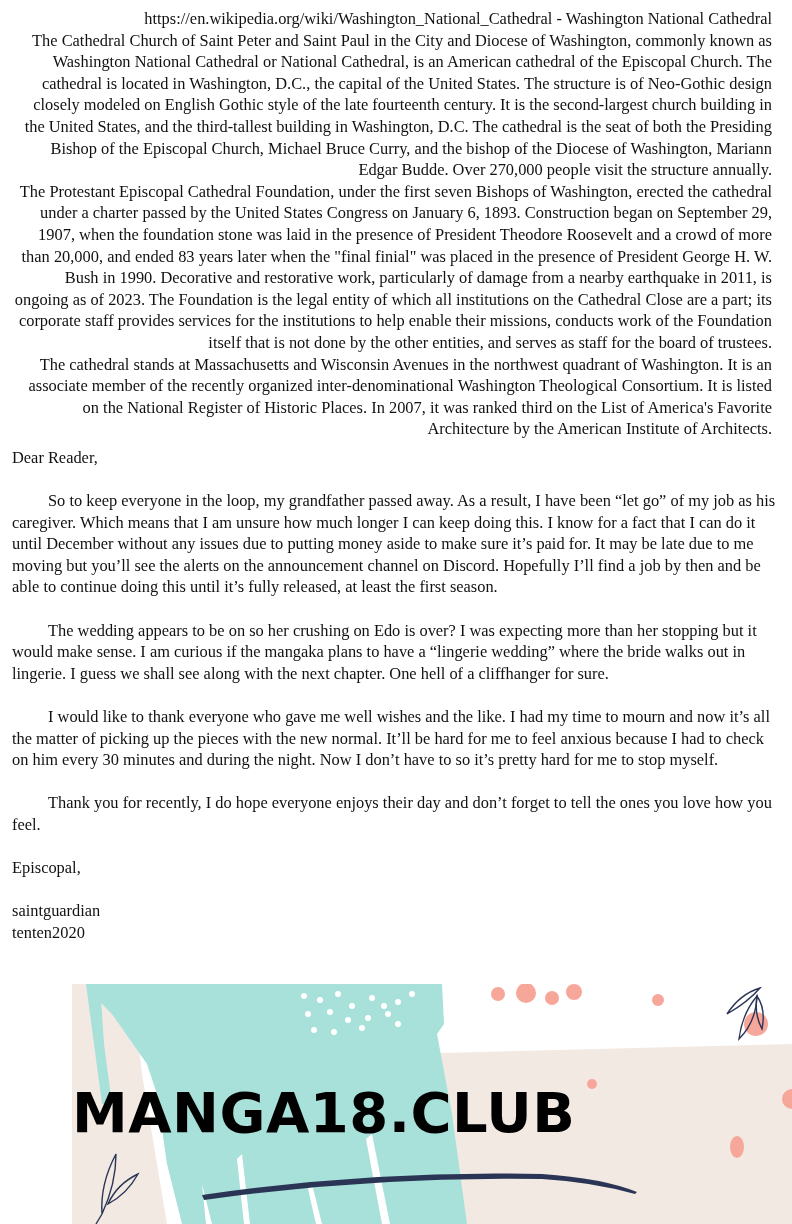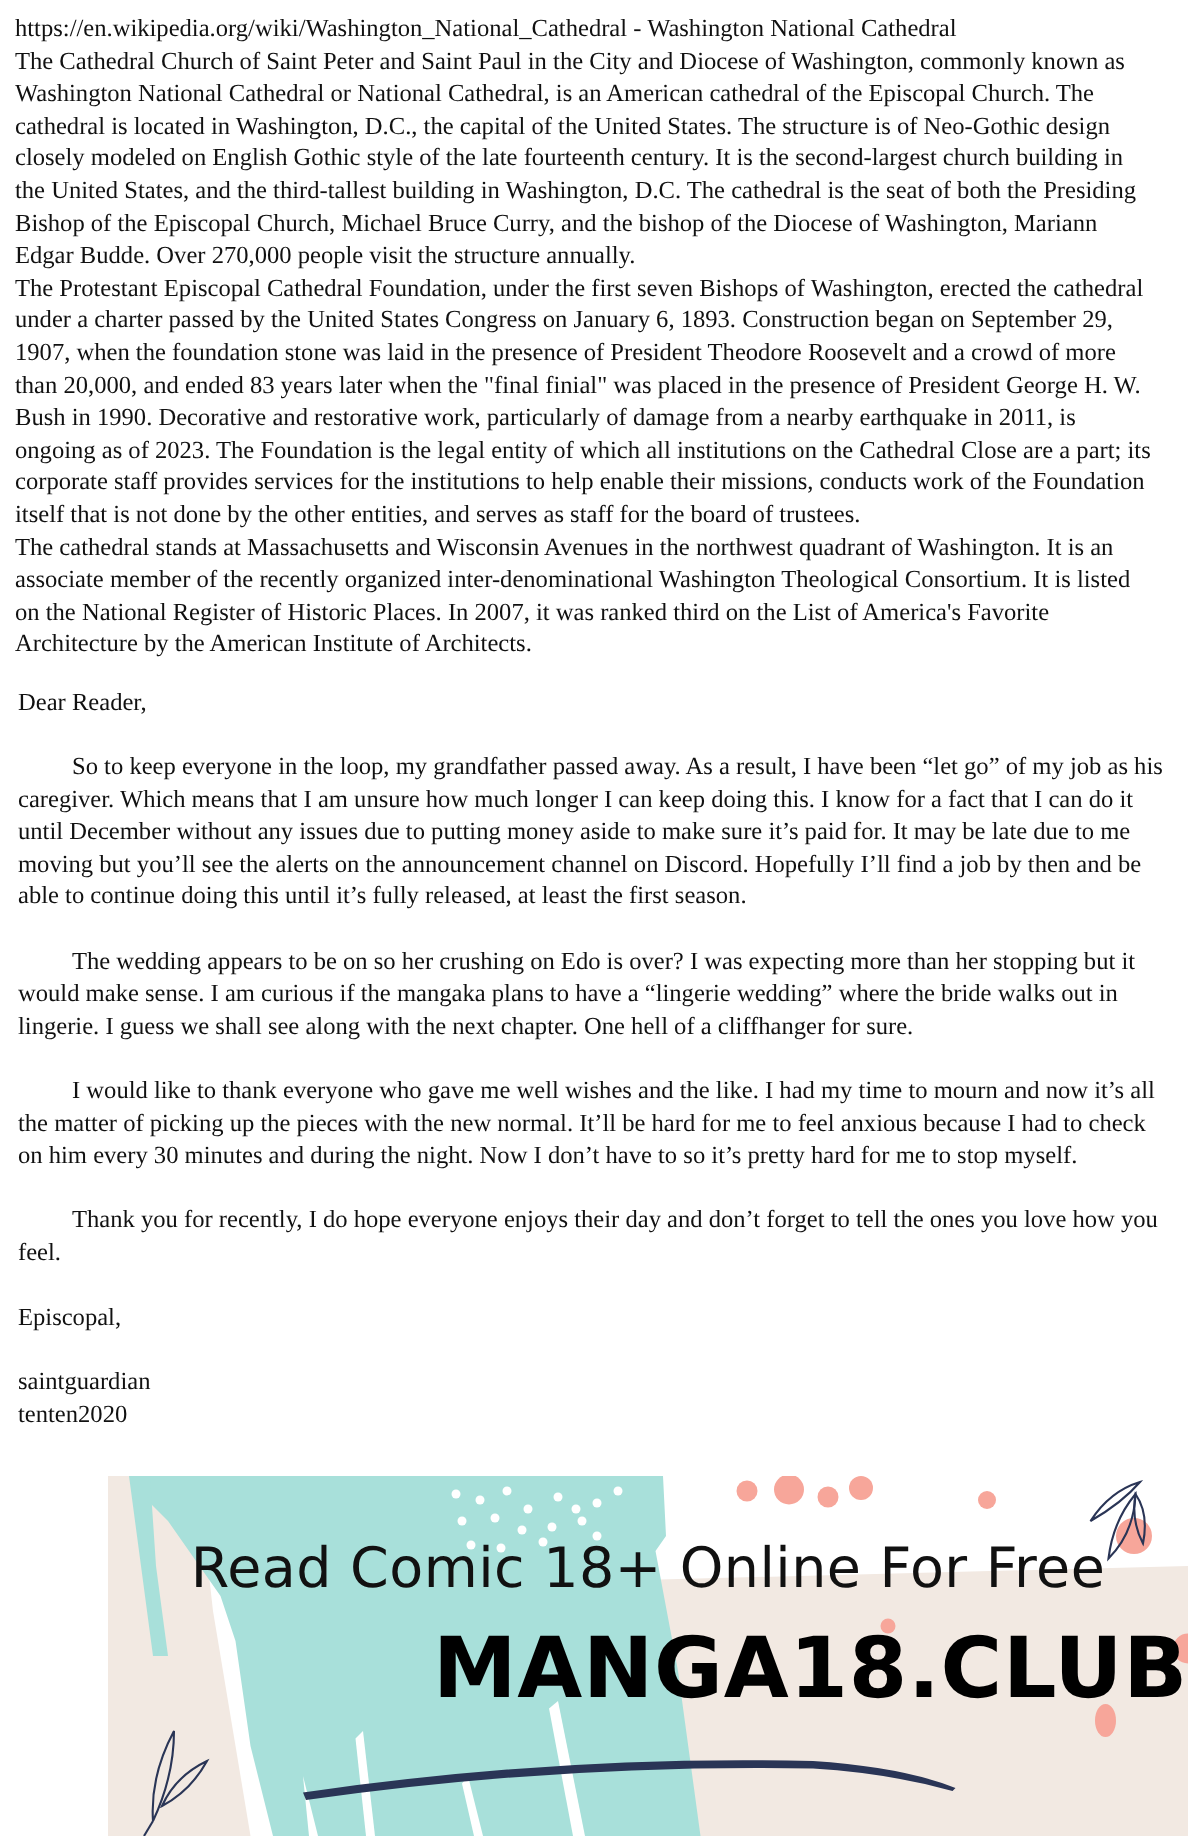--- a/index.html
+++ b/index.html
@@ -1,26 +1,26 @@
 <!DOCTYPE html>
 <html><head>
   <meta charset="utf-8">
   <style>
     html, body { margin: 0; padding: 0; background: #ffffff; }
     body { width: 792px; height: 1224px; position: relative; overflow: hidden; color: #111; }
     .doc { position: absolute; left: 0; top: 0; width: 792px; font-family: "Liberation Serif", serif; font-size: 16.4px; line-height: 21.6px; }
-    .header-block { text-align: left; padding: 8px 20px 0 10px; }
+    .header-block { text-align: right; padding: 8px 20px 0 10px; }
     .header-block p { margin: 0; }
-    .letter { padding: 0 12px; margin-top: 17px; }
+    .letter { padding: 0 12px; margin-top: 7px; }
     .letter p { margin: 0 0 21.6px 0; }
     .indent { text-indent: 36px; }
     .banner { position: absolute; left: 72px; top: 984px; width: 720px; height: 240px; overflow: hidden; background: #ffffff; }
     .banner svg { position: absolute; left: 0; top: 0; }
     .banner-line1 { position: absolute; left: 0; width: 720px; top: 40px; text-align: center; font-family: "DejaVu Sans", sans-serif; font-size: 37px; color: #111; letter-spacing: 0.3px; }
-    .banner-line2 { position: absolute; left: 0; width: 720px; top: 96px; text-align: right; font-family: "DejaVu Sans", sans-serif; font-weight: bold; font-size: 56px; color: #000; letter-spacing: 0.5px; }
+    .banner-line2 { position: absolute; left: 0; width: 720px; top: 96px; text-align: left; font-family: "DejaVu Sans", sans-serif; font-weight: bold; font-size: 56px; color: #000; letter-spacing: 0.5px; }
   </style>
 </head>
 <body>
 
 <div class="doc">
   <div class="header-block">
     <p>https://en.wikipedia.org/wiki/Washington_National_Cathedral - Washington National Cathedral</p>
     <p>The Cathedral Church of Saint Peter and Saint Paul in the City and Diocese of Washington, commonly known as Washington National Cathedral or National Cathedral, is an American cathedral of the Episcopal Church. The cathedral is located in Washington, D.C., the capital of the United States. The structure is of Neo-Gothic design closely modeled on English Gothic style of the late fourteenth century. It is the second-largest church building in the United States, and the third-tallest building in Washington, D.C. The cathedral is the seat of both the Presiding Bishop of the Episcopal Church, Michael Bruce Curry, and the bishop of the Diocese of Washington, Mariann Edgar Budde. Over 270,000 people visit the structure annually.</p>
     <p>The Protestant Episcopal Cathedral Foundation, under the first seven Bishops of Washington, erected the cathedral under a charter passed by the United States Congress on January 6, 1893. Construction began on September 29, 1907, when the foundation stone was laid in the presence of President Theodore Roosevelt and a crowd of more than 20,000, and ended 83 years later when the "final finial" was placed in the presence of President George H. W. Bush in 1990. Decorative and restorative work, particularly of damage from a nearby earthquake in 2011, is ongoing as of 2023. The Foundation is the legal entity of which all institutions on the Cathedral Close are a part; its corporate staff provides services for the institutions to help enable their missions, conducts work of the Foundation itself that is not done by the other entities, and serves as staff for the board of trustees.</p>
     <p>The cathedral stands at Massachusetts and Wisconsin Avenues in the northwest quadrant of Washington. It is an associate member of the recently organized inter-denominational Washington Theological Consortium. It is listed on the National Register of Historic Places. In 2007, it was ranked third on the List of America's Favorite Architecture by the American Institute of Architects.</p>
@@ -95,15 +95,14 @@
       <path d="M667 55 Q670 30 685 12 Q684 38 667 55 Z"></path>
       <path d="M685 12 Q694 25 690 45 Q682 30 685 12 Z"></path>
     </g>
 
     <g fill="none" stroke="#2a3556" stroke-width="1.4">
       <path d="M30 230 Q28 200 44 170 Q44 200 30 230 Z"></path>
       <path d="M36 220 Q45 200 66 190 Q55 210 36 220 Z"></path>
       <path d="M30 230 L24 240"></path>
     </g>
   </svg>
-  <div class="banner-line1">Read Comic 18+ Online For Free</div>
   <div class="banner-line2">MANGA18.CLUB</div>
 </div>
 
 </body></html>

